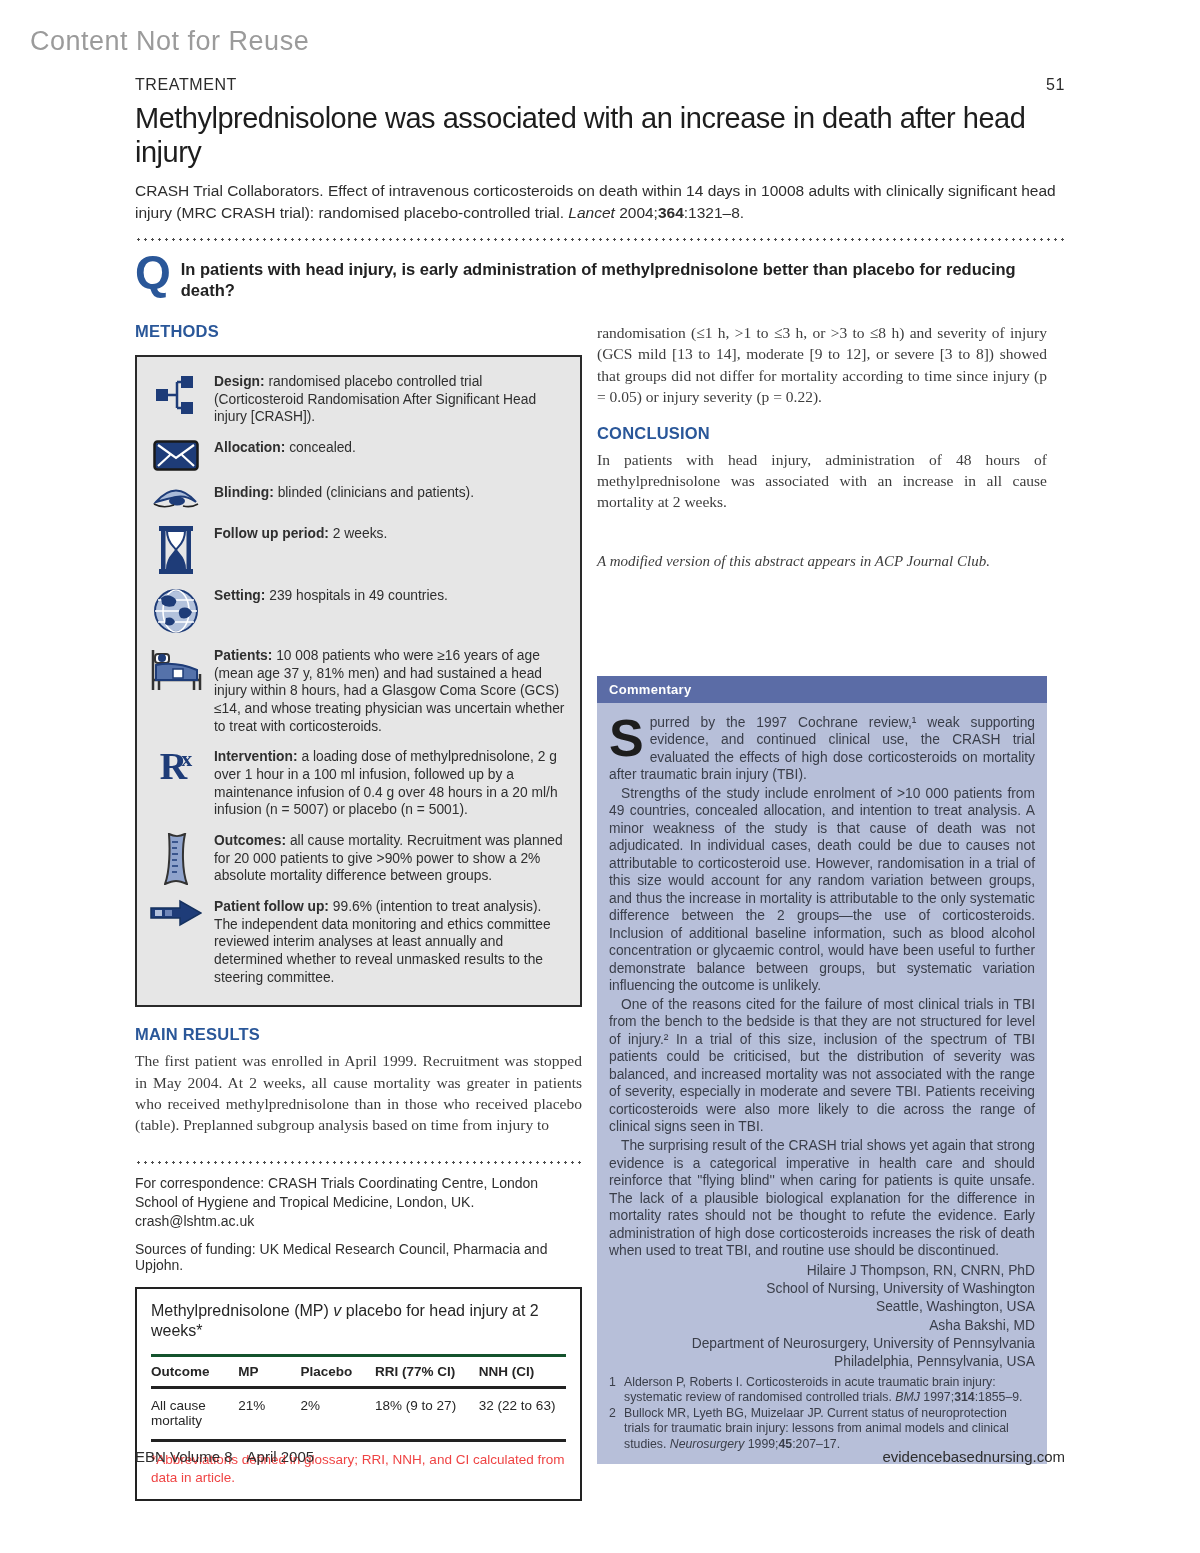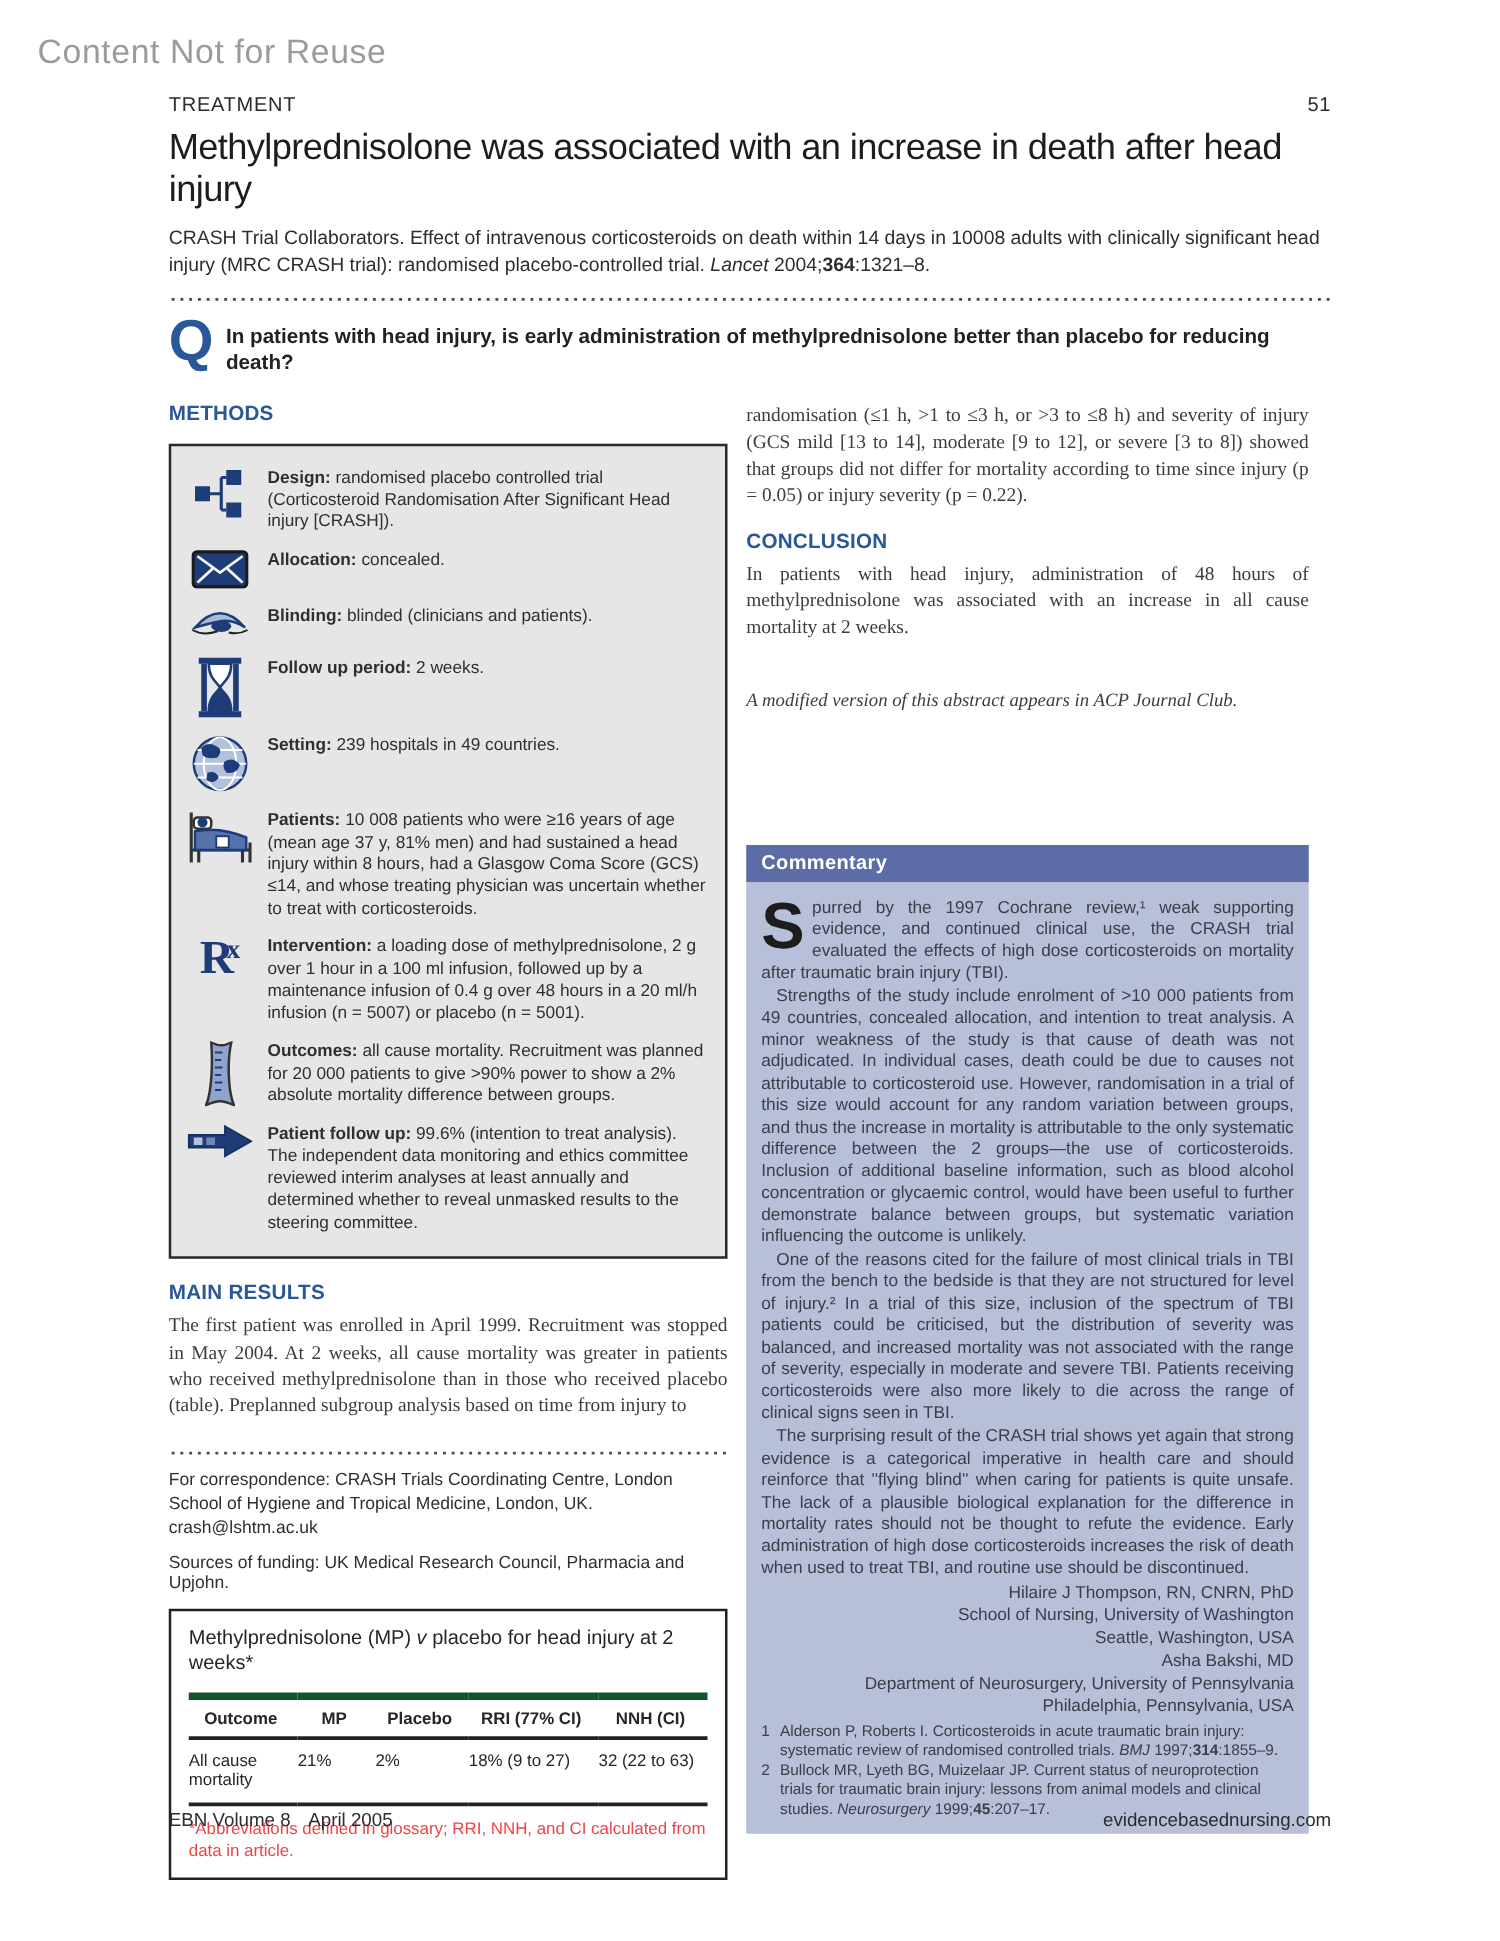--- a/index.html
+++ b/index.html
@@ -34,29 +34,29 @@
 
   .serif-para { font-family: "Liberation Serif", serif; font-size: 15.5px; line-height: 1.38; text-align: justify; color: #3d3d3d; margin-top: 6px; }
   .main-results { margin-top: 18px; }
   .dotted.narrow { margin-top: 24px; }
   .correspond { margin-top: 9px; font-size: 14px; line-height: 1.38; color: #2f2f2f; }
   .funding { margin-top: 9px; font-size: 14px; color: #2f2f2f; }
 
   .results-table-box { margin-top: 14px; border: 2px solid #222; padding: 12px 14px 12px 14px; background: #fff; }
   .rt-title { font-size: 16px; color: #262626; line-height: 1.3; }
   .rt-table { width: 100%; border-collapse: collapse; margin-top: 12px; font-size: 13.5px; color: #262626; }
-  .rt-table th { text-align: center; font-weight: bold; border-top: 6px solid #14532d; border-bottom: 3px solid #222; padding: 7px 4px 7px 0; }
+  .rt-table th { text-align: left; font-weight: bold; border-top: 3px solid #14532d; border-bottom: 3px solid #222; padding: 7px 4px 7px 0; }
   .rt-table td { padding: 9px 4px 11px 0; border-bottom: 3px solid #222; vertical-align: top; }
   .rt-foot { margin-top: 9px; font-size: 13.5px; line-height: 1.32; color: #ef4444; }
 
   .conclusion-h { margin-top: 16px; }
   .note { font-family: "Liberation Serif", serif; font-style: italic; margin-top: 40px; font-size: 15px; color: #3d3d3d; }
 
   .commentary { margin-top: 106px; }
-  .commentary-header { background: #5b6ca6; color: #fff; font-weight: bold; font-size: 16px; padding: 6px 12px; letter-spacing: .3px; }
+  .commentary-header { background: #5b6ca6; color: #fff; font-weight: bold; font-size: 13px; padding: 6px 12px; letter-spacing: .3px; }
   .commentary-body { background: #b7bfd9; padding: 11px 12px 12px 12px; color: #3a3e49; }
   .c-para { font-size: 13.8px; line-height: 1.27; text-align: justify; }
   .c-para + .c-para { text-indent: 12px; margin-top: 1px; }
   .dropcap { float: left; font-size: 52px; line-height: .82; font-weight: bold; color: #1d1d1d; margin: 3px 6px 0 0; }
   .sig { text-align: right; font-size: 13.8px; line-height: 1.33; margin-top: 2px; }
   .refs { margin-top: 3px; font-size: 12.3px; line-height: 1.26; }
   .ref { display: flex; gap: 5px; }
   .ref-num { flex: 0 0 10px; }
 
   .footer { position: absolute; left: 135px; top: 1448px; width: 930px; display: flex; justify-content: space-between; font-size: 15px; color: #2d2d2d; }

